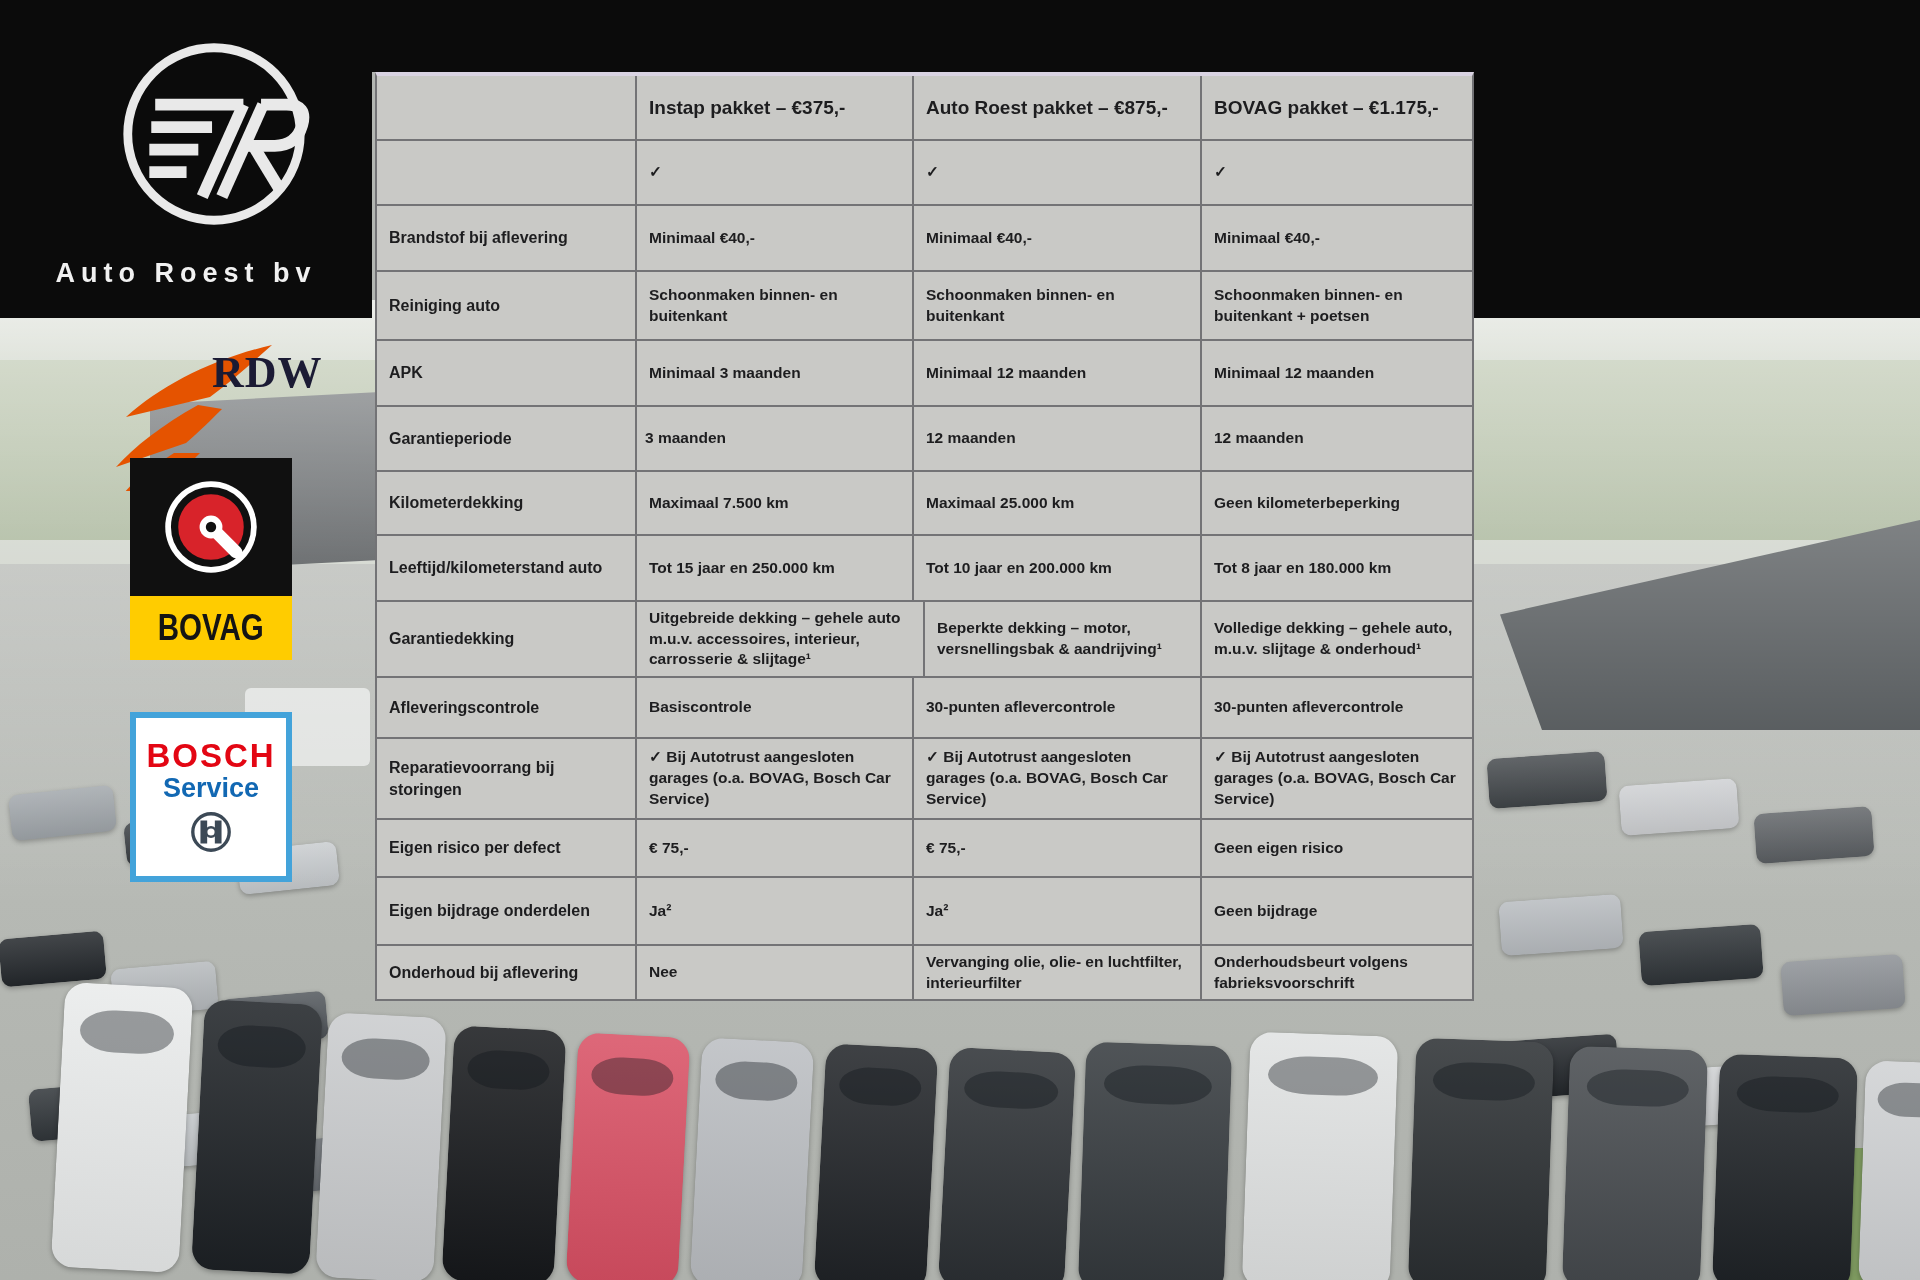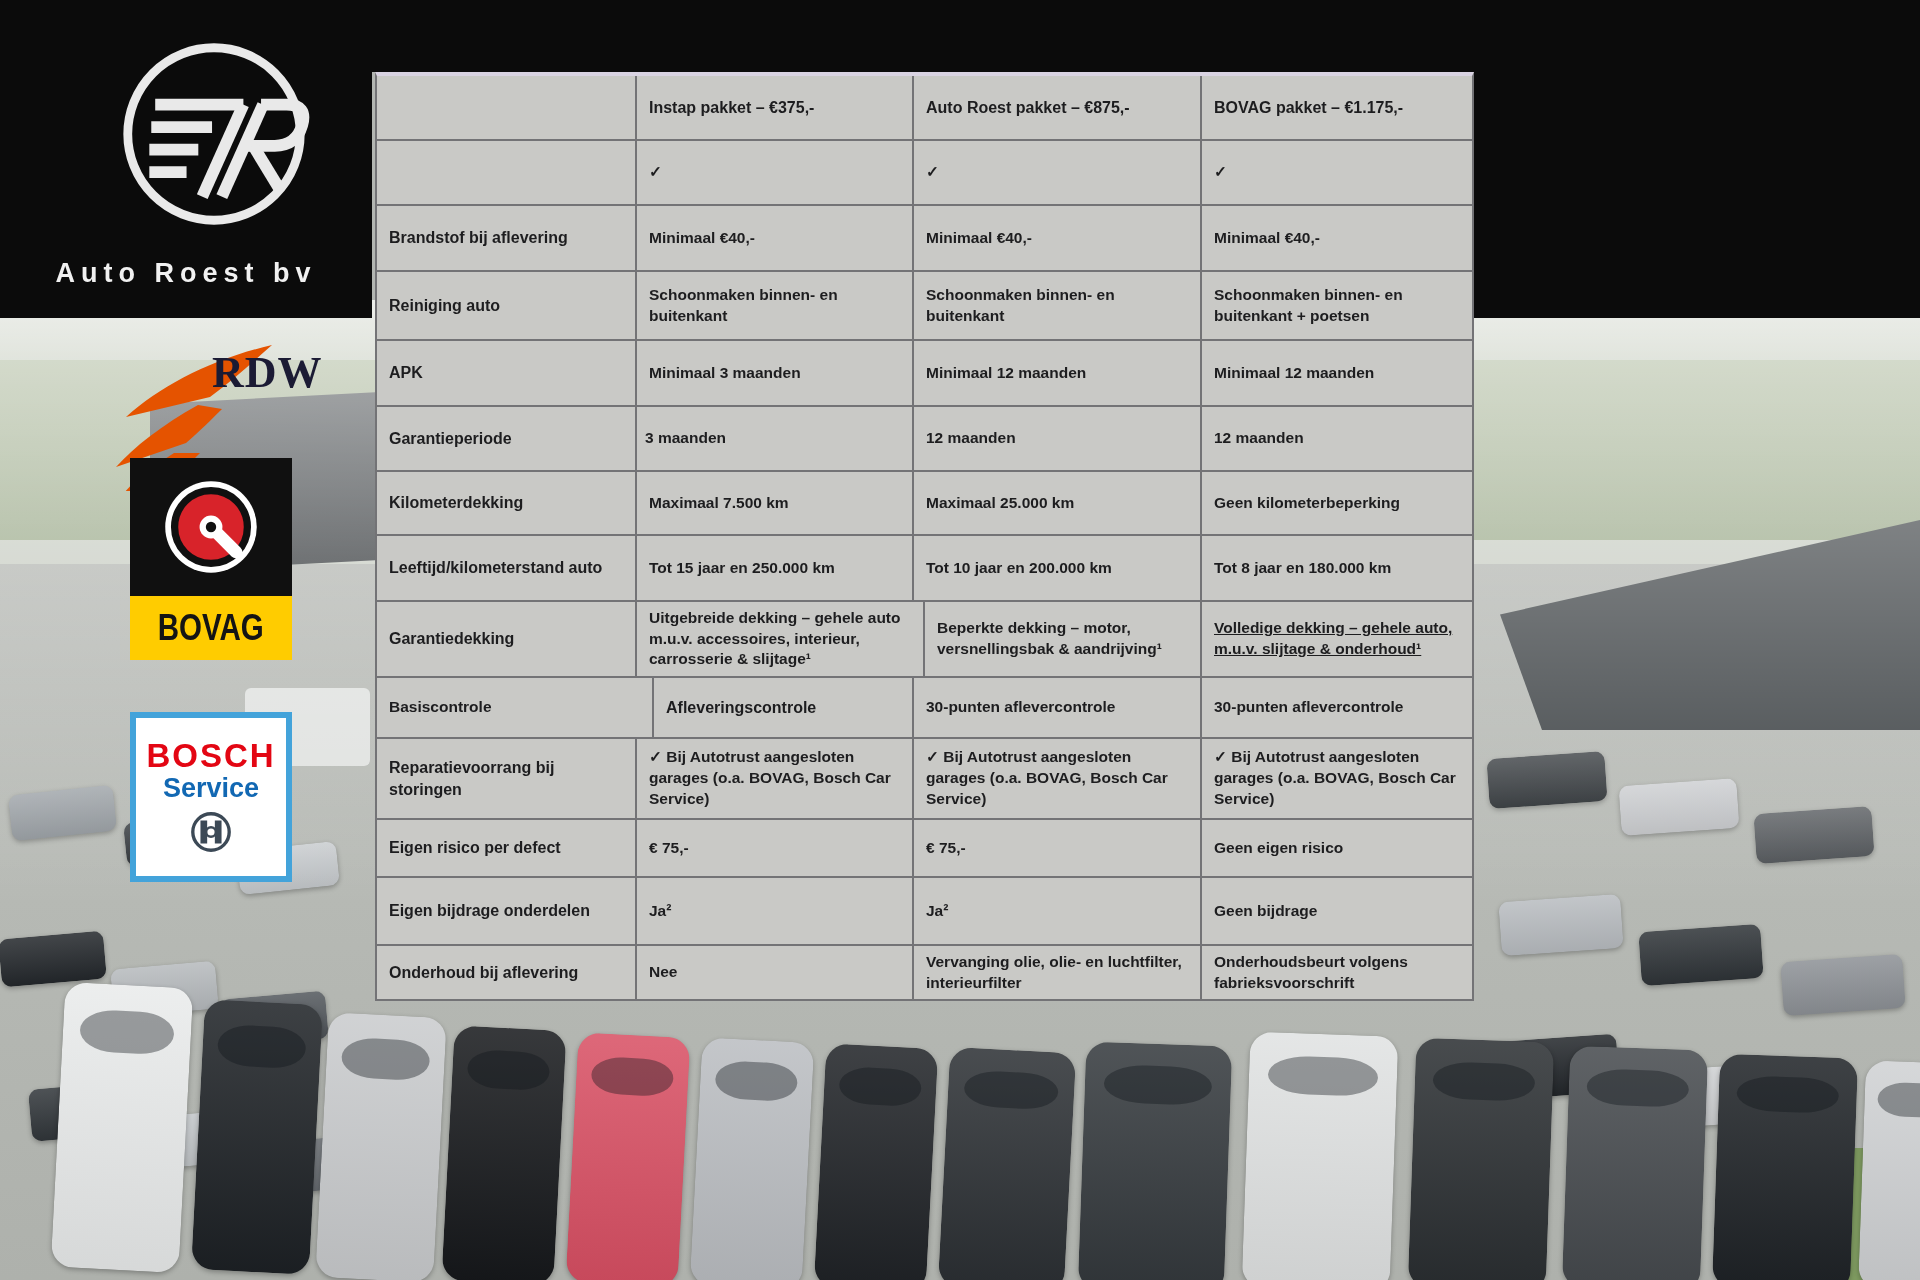--- a/index.html
+++ b/index.html
@@ -59,21 +59,21 @@
   
   .pkg-table{position:absolute;left:375px;top:72px;width:1095px;z-index:2;
              background:var(--table-bg);border:2px solid var(--table-border);
              border-top:4px solid #d9d3e2;box-sizing:content-box;}
   .tr{display:flex;border-bottom:2px solid var(--table-border);}
   .tr:last-child{border-bottom:none;}
   .td{box-sizing:border-box;padding:4px 12px;border-right:2px solid var(--table-border);
       display:flex;align-items:center;font-weight:700;color:var(--table-text);
       font-size:15.5px;line-height:1.35;}
   .td:last-child{border-right:none;}
-  .tr.thead .td{font-size:16px;}
+  .tr.thead .td{font-size:19px;}
   .td.lbl{font-size:16px;}
 </style>
 </head>
 <body>
 
 <div class="stage">
 
   <div class="photo">
     <div class="band sky"></div>
     <div class="band grass"></div>
@@ -227,25 +227,25 @@
       <div class="tr" style="height: 64px;">
         <div class="td lbl" style="flex: 0 0 260px;">Leeftijd/kilometerstand auto</div>
         <div class="td" style="flex: 0 0 277px;">Tot 15 jaar en 250.000 km</div>
         <div class="td" style="flex: 0 0 288px;">Tot 10 jaar en 200.000 km</div>
         <div class="td" style="flex: 0 0 270px;">Tot 8 jaar en 180.000 km</div>
       </div>
       <div class="tr" style="height: 74px;">
         <div class="td lbl" style="flex: 0 0 260px;">Garantiedekking</div>
         <div class="td" style="flex: 0 0 288px;">Uitgebreide dekking – gehele auto m.u.v. accessoires, interieur, carrosserie &amp; slijtage¹</div>
         <div class="td" style="flex: 0 0 277px;">Beperkte dekking – motor, versnellingsbak &amp; aandrijving¹</div>
-        <div class="td" style="flex: 0 0 270px; text-decoration: underline;">Volledige dekking – gehele auto, m.u.v. slijtage &amp; onderhoud¹</div>
+        <div class="td" style="flex: 0 0 270px;">Volledige dekking – gehele auto, m.u.v. slijtage &amp; onderhoud¹</div>
       </div>
       <div class="tr" style="height: 59px;">
+        <div class="td lbl" style="flex: 0 0 260px;">Afleveringscontrole</div>
         <div class="td" style="flex: 0 0 277px;">Basiscontrole</div>
-        <div class="td lbl" style="flex: 0 0 260px;">Afleveringscontrole</div>
         <div class="td" style="flex: 0 0 288px;">30-punten aflevercontrole</div>
         <div class="td" style="flex: 0 0 270px;">30-punten aflevercontrole</div>
       </div>
       <div class="tr" style="height: 79px;">
         <div class="td lbl" style="flex: 0 0 260px;">Reparatievoorrang bij storingen</div>
         <div class="td" style="flex: 0 0 277px;">✓ Bij Autotrust aangesloten garages (o.a. BOVAG, Bosch Car Service)</div>
         <div class="td" style="flex: 0 0 288px;">✓ Bij Autotrust aangesloten garages (o.a. BOVAG, Bosch Car Service)</div>
         <div class="td" style="flex: 0 0 270px;">✓ Bij Autotrust aangesloten garages (o.a. BOVAG, Bosch Car Service)</div>
       </div>
       <div class="tr" style="height: 56px;">

